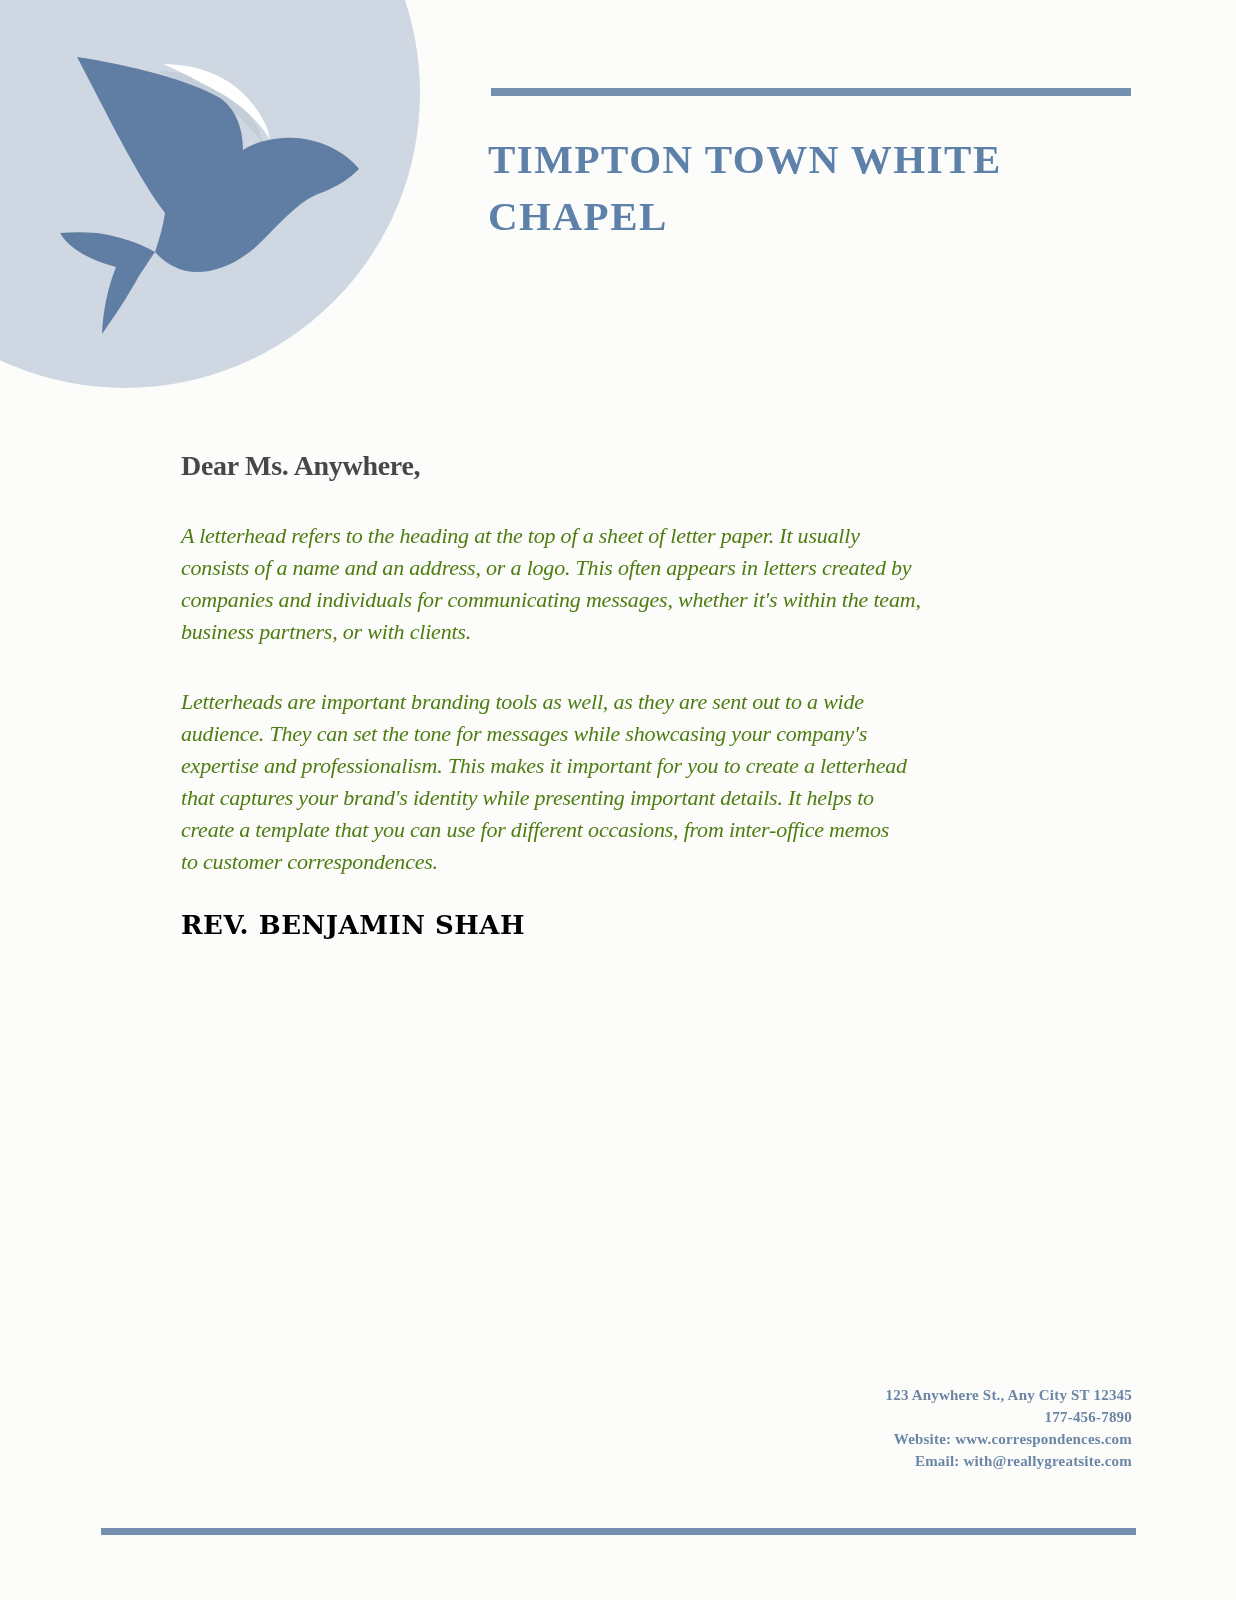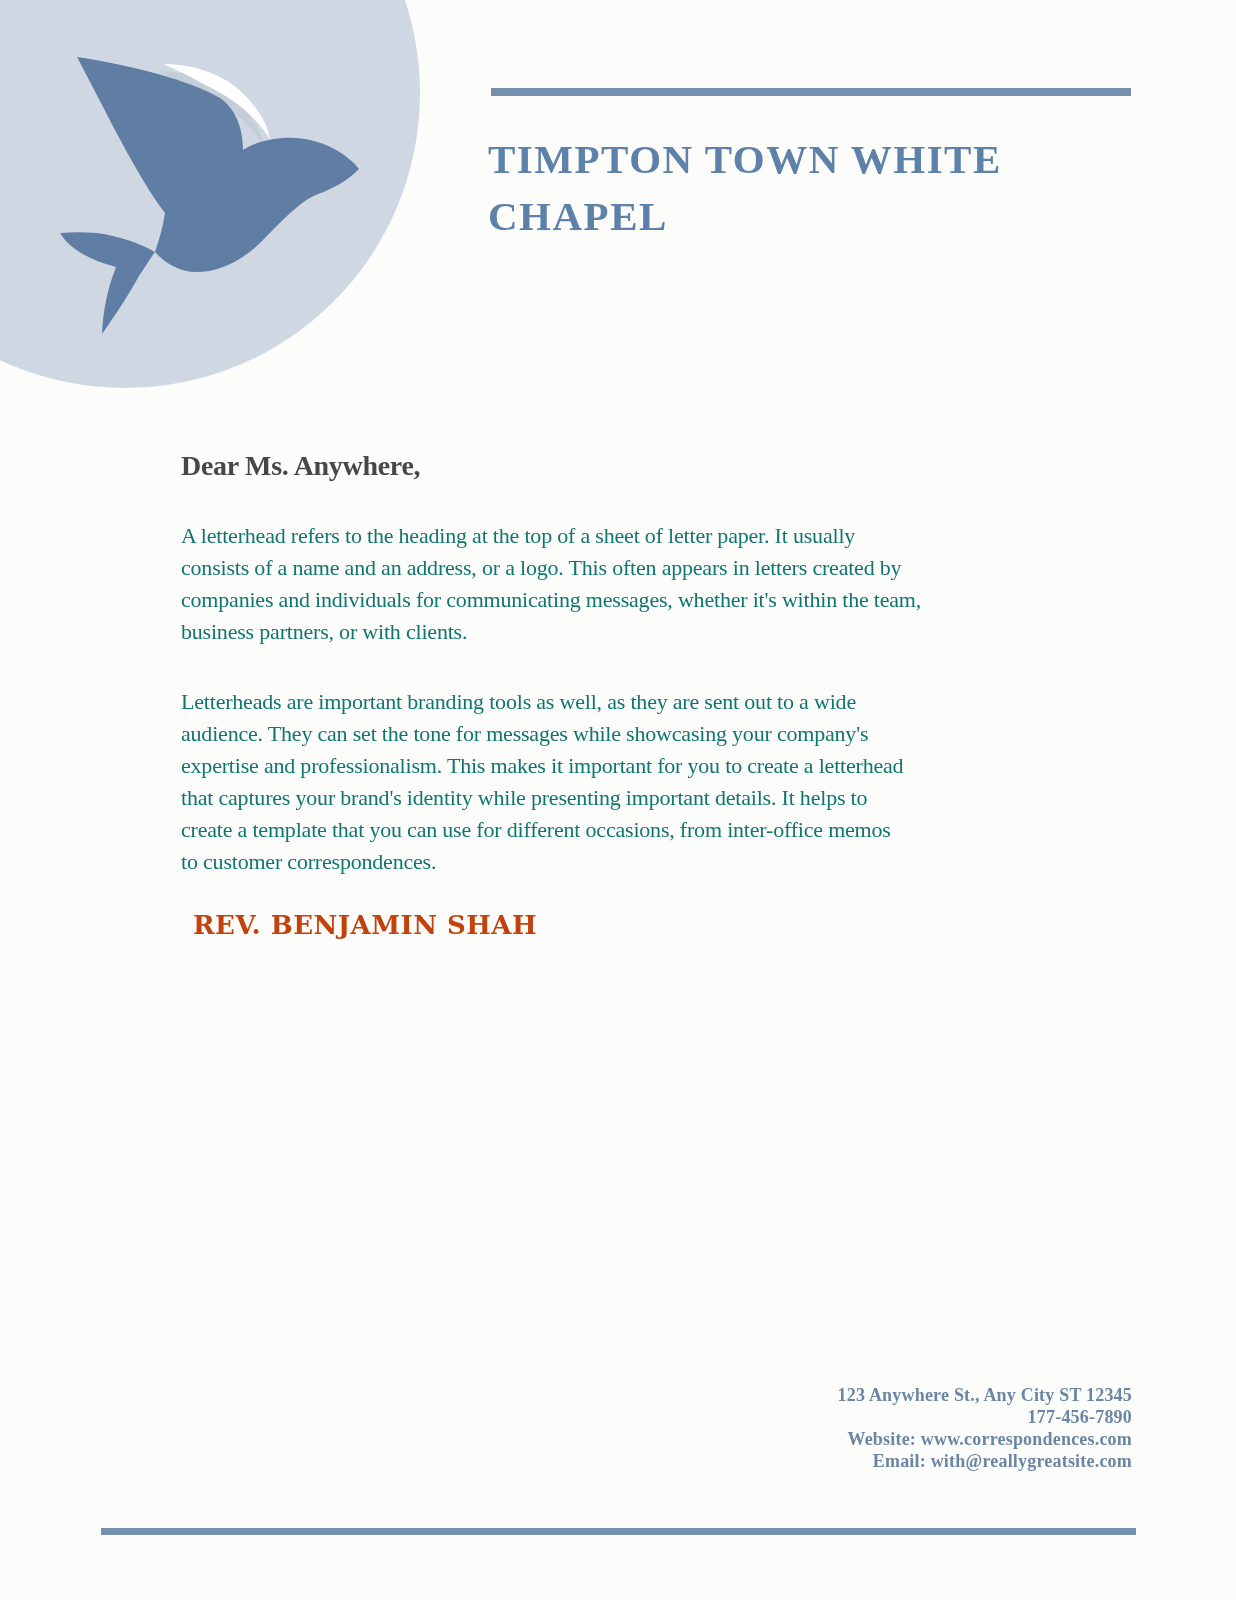--- a/index.html
+++ b/index.html
@@ -20,36 +20,36 @@
     font-weight:bold;font-size:41px;line-height:57px;
     letter-spacing:1.5px;color:#5d81a8;margin:0;
   }
   .letter{position:absolute;left:181px;top:449px;width:880px;color:#434343;}
   .salutation{
     font-weight:bold;font-size:28px;line-height:34px;
     color:#474747;margin:0 0 37px 0;letter-spacing:-0.3px;
   }
   .para{
     font-size:22px;line-height:32px;letter-spacing:-0.2px;
-    margin:0 0 38px 0;color:#0f766e;
+    margin:0 0 38px 0;color:#4d7c0f;font-style:italic;
   }
   .para.second{margin-bottom:30px;}
   .closing{
     font-weight:bold;font-size:28px;line-height:34px;
     color:#474747;margin:0 0 28px 0;letter-spacing:-0.3px;
   }
   .signature{
     font-family:"DejaVu Serif",serif;
     font-weight:bold;font-size:26px;line-height:34px;
-    color:#c2410c;letter-spacing:0.5px;margin:12px;
+    color:#000000;letter-spacing:0.5px;margin:0;
   }
   .footer{
     position:absolute;right:104px;top:1384px;
     text-align:right;
-    font-weight:bold;font-size:18px;line-height:22px;
+    font-weight:bold;font-size:15px;line-height:22px;
     letter-spacing:0.2px;color:#6b86a4;
   }
   .bottom-rule{
     position:absolute;left:101px;top:1528px;
     width:1035px;height:9px;background:#7590ae;
   }
 </style>
 </head>
 <body>
 

